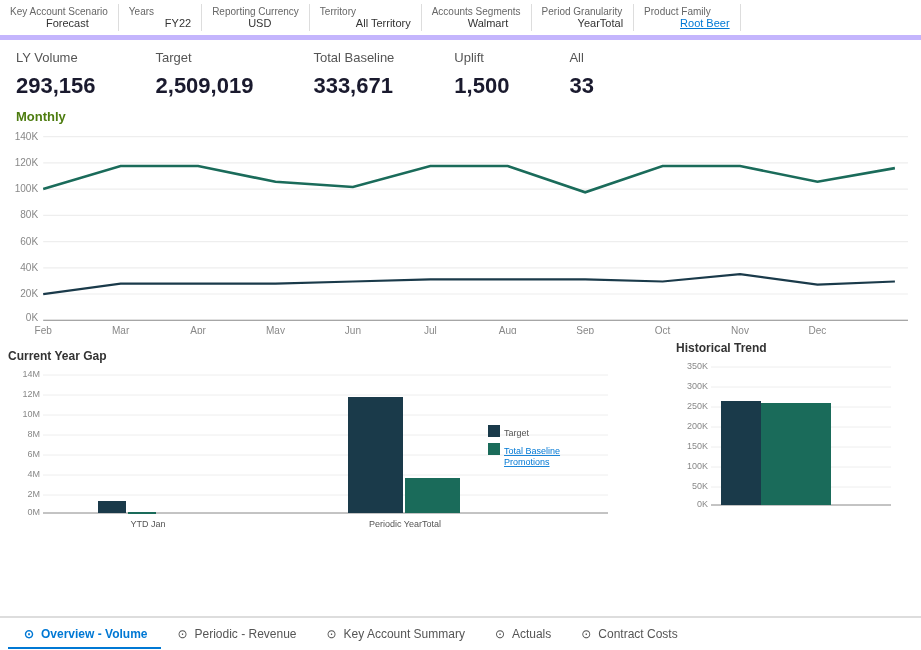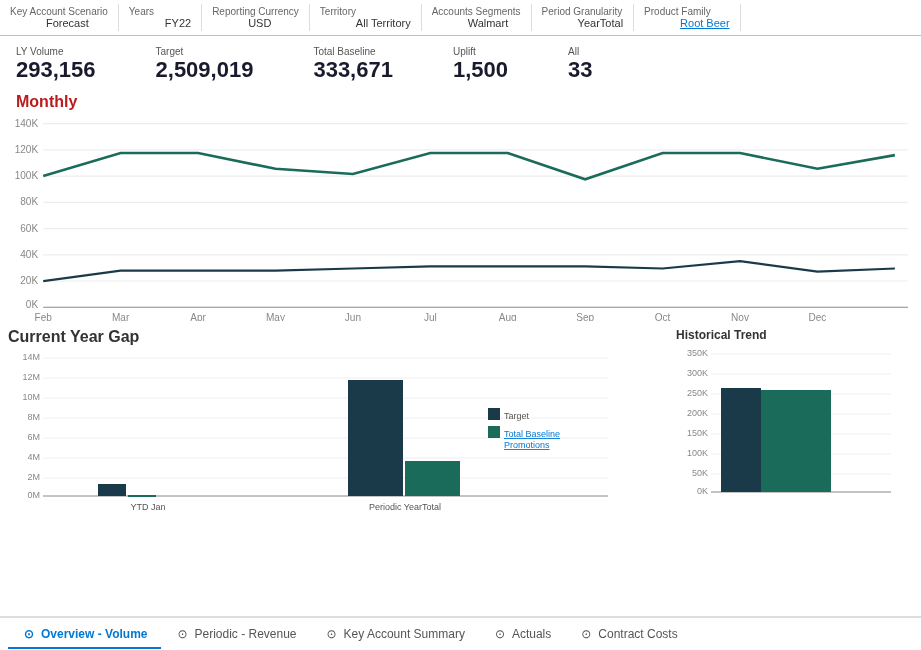--- a/index.html
+++ b/index.html
@@ -1,21 +1,21 @@
 <!DOCTYPE html>
 <html><head>
   <meta charset="utf-8">
   <style>
     * { box-sizing: border-box; margin: 0; padding: 0; }
     body { font-family: 'Segoe UI', Arial, sans-serif; font-size: 12px; background: #fff; color: #333; width: 921px; height: 650px; overflow: hidden; }
 
     
     .filter-bar {
       display: flex;
-      border-bottom: 1px solid #c4b5fd;
+      border-bottom: 5px solid #c4b5fd;
       padding: 4px 8px;
       gap: 0;
     }
     .filter-item {
       display: flex;
       flex-direction: column;
       padding: 2px 10px;
       border-right: 1px solid #ddd;
       cursor: pointer;
     }
@@ -36,60 +36,61 @@
     }
 
     
     .kpi-row {
       display: flex;
       padding: 10px 16px 6px 16px;
       gap: 60px;
     }
     .kpi-item {}
     .kpi-label {
-      font-size: 10px;
+      font-size: 13px;
       color: #555;
-      margin-bottom: 0;
+      margin-bottom: 8px;
     }
     .kpi-value {
       font-size: 22px;
       font-weight: 700;
       color: #1a1a2e;
     }
 
     
     .chart-section {
       padding: 0 8px;
     }
     .chart-title {
-      font-size: 16px;
+      font-size: 13px;
       font-weight: 600;
-      color: #b91c1c;
+      color: #4d7c0f;
       padding: 4px 8px 0 8px;
     }
     .monthly-chart {
       width: 100%;
       height: 210px;
     }
 
     
     .bottom-section {
       display: flex;
       padding: 4px 8px 0 8px;
       gap: 8px;
       height: 195px;
     }
     .gap-chart-area {
       flex: 0 0 660px;
     }
     .gap-chart-title {
-      font-size: 16px;
+      font-size: 12px;
       font-weight: 600;
       color: #333;
       margin-bottom: 2px;
+      margin-top: 8px;
     }
     .historical-area {
       flex: 1;
     }
     .historical-title {
       font-size: 12px;
       font-weight: 600;
       color: #333;
       margin-bottom: 2px;
     }

